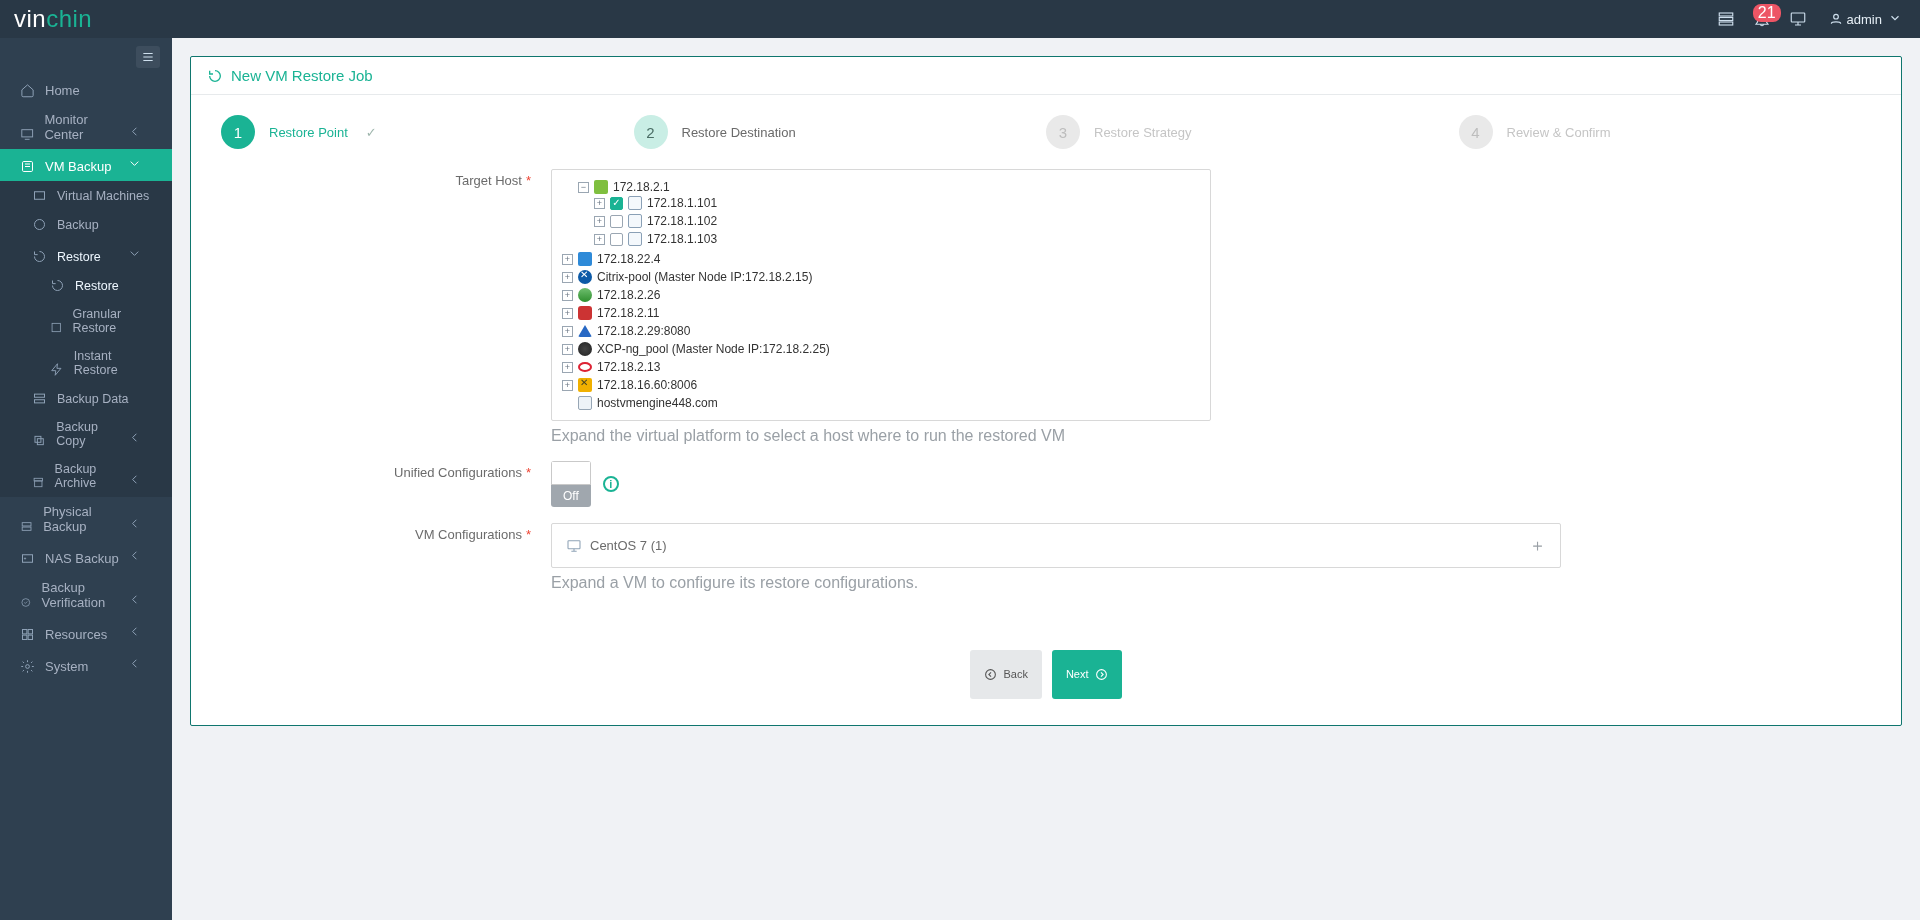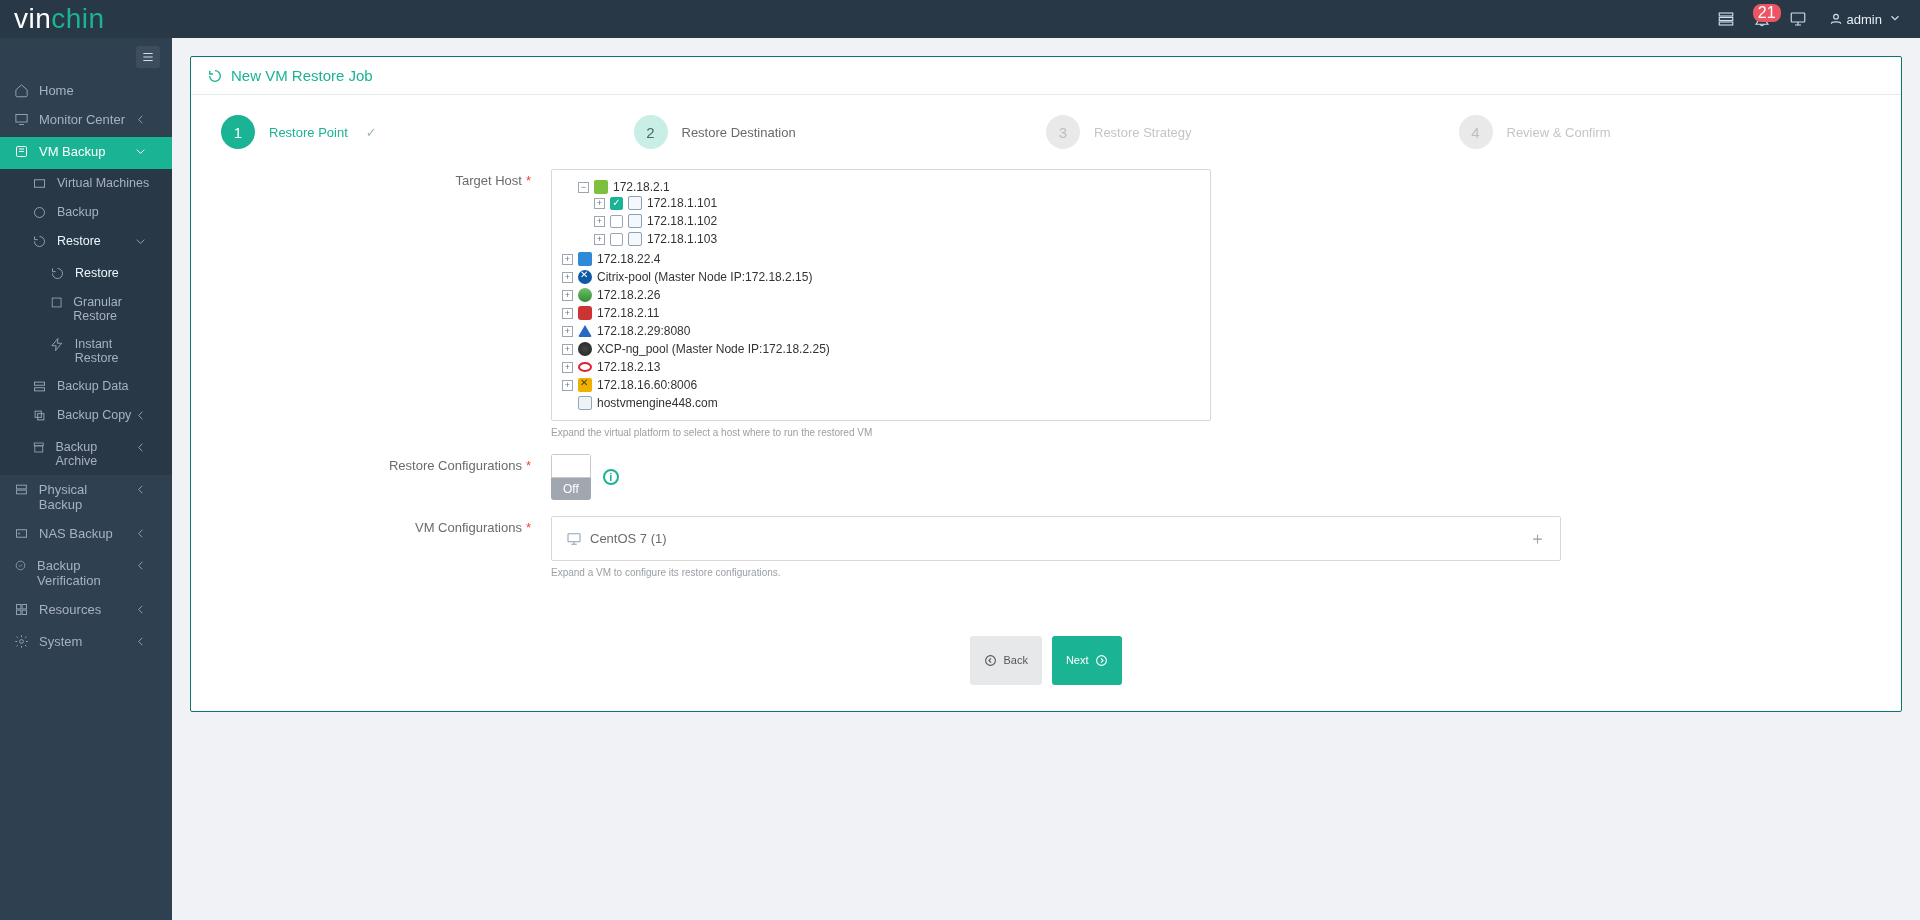--- a/index.html
+++ b/index.html
@@ -7,21 +7,21 @@
 
 
 .topbar {
   height: 38px;
   background: #293846;
   display: flex;
   align-items: center;
   padding: 0 14px;
   color: #e5eef5;
 }
-.brand { font-size: 28px; font-weight: 300; letter-spacing: .5px; }
+.brand { font-size: 24px; font-weight: 300; letter-spacing: .5px; }
 .brand .vin { color: #fff; font-weight: 400; }
 .brand .chin { color: #1ab394; font-weight: 400; }
 .topbar-spacer { flex: 1; }
 .topbar-icon {
   margin-left: 18px; display: inline-flex; align-items: center; cursor: pointer;
   position: relative;
 }
 .topbar-icon svg { width: 18px; height: 18px; stroke: #cfe0ee; fill: none; stroke-width: 1.5; }
 .badge {
   position: absolute; top: -6px; right: -10px;
@@ -42,22 +42,22 @@
 }
 .sidebar .collapse-btn {
   display:flex; justify-content:flex-end; padding:8px 12px;
 }
 .sidebar .collapse-btn span {
   display:flex; align-items:center; justify-content:center;
   width:24px; height:22px; background:#3d4d5d; border-radius:3px; cursor:pointer;
 }
 .sidebar .collapse-btn svg{width:14px;height:14px;stroke:#cfe0ee;fill:none;stroke-width:2;}
 .nav-item, .nav-sub {
-  display: flex; align-items: flex-start;
-  padding: 7px 14px;
+  display: flex; align-items: flex-end;
+  padding: 7px 20px;
   cursor: pointer;
   font-size: 13px;
 }
 .nav-item svg, .nav-sub svg { width: 15px; height: 15px; margin-right: 10px; stroke: #8ea1b6; fill: none; stroke-width: 1.6; }
 .nav-item .caret { margin-left: auto; }
 .nav-item.active {
   background: #1ab394; color: #fff; position: relative;
 }
 .nav-item.active svg { stroke: #fff; }
 .nav-item.active::after{
@@ -125,21 +125,21 @@
 .ic-red  { background:#c33; border-radius:3px; }
 .ic-tri  { width:0;height:0;border-left:7px solid transparent;border-right:7px solid transparent;border-bottom:12px solid #2768c4; }
 .ic-xcp  { background:radial-gradient(#444,#222); border-radius:50%; }
 .ic-oval { width:14px;height:10px;border:2px solid #d23; border-radius:50%; background:#fff; }
 .ic-x    { background:#f0b000; position:relative;}
 .ic-x::after{content:"✕";color:#442;position:absolute;left:2px;top:-1px;font-size:10px;}
 .ic-disk { border:1px solid #97a6b5; border-radius:2px; background:#eef3f7; }
 .cb { width:13px; height:13px; border:1px solid #9aa6b2; border-radius:2px; display:inline-flex; align-items:center; justify-content:center; background:#fff; cursor:pointer;}
 .cb.checked{ background:#1ab394; border-color:#1ab394;}
 .cb.checked::after{content:"✓"; color:#fff; font-size:10px; line-height:1;}
-.hint { color:#9aa0a6; font-size:10px; margin-top:6px; }
+.hint { color:#9aa0a6; font-size:16px; margin-top:6px; }
 
 
 .toggle { display:inline-flex; border-radius:3px; overflow:hidden; vertical-align:middle;flex-direction:column;}
 .toggle span{ padding:4px 12px; font-size:12px; }
 .toggle .on { background:#fff; border:1px solid #c9c9c9; color:#fff;} 
 .toggle .off{ background:#a0a7ae; color:#fff; }
 .toggle-wrap{display:flex;align-items:center;gap:12px;}
 .info-ic{ width:16px;height:16px;border:2px solid #1ab394;border-radius:50%;display:inline-flex;align-items:center;justify-content:center;color:#1ab394;font-size:11px;font-weight:bold;cursor:pointer;}
 
 
@@ -503,21 +503,21 @@
                   </span>
                 </li>
               </ul>
           </div>
           <div class="hint">Expand the virtual platform to select a host where to run the restored VM</div>
         </div>
       </div>
 
       <div class="form-row">
         <div class="form-label">
-          <span>Restore Configurations</span><span class="req">*</span>
+          <span>Unified Configurations</span><span class="req">*</span>
         </div>
         <div class="form-body toggle-wrap">
           <span class="toggle">
             <span class="on">&nbsp;&nbsp;&nbsp;&nbsp;</span>
             <span class="off">Off</span>
           </span>
           <span class="info-ic">i</span>
         </div>
       </div>
 

